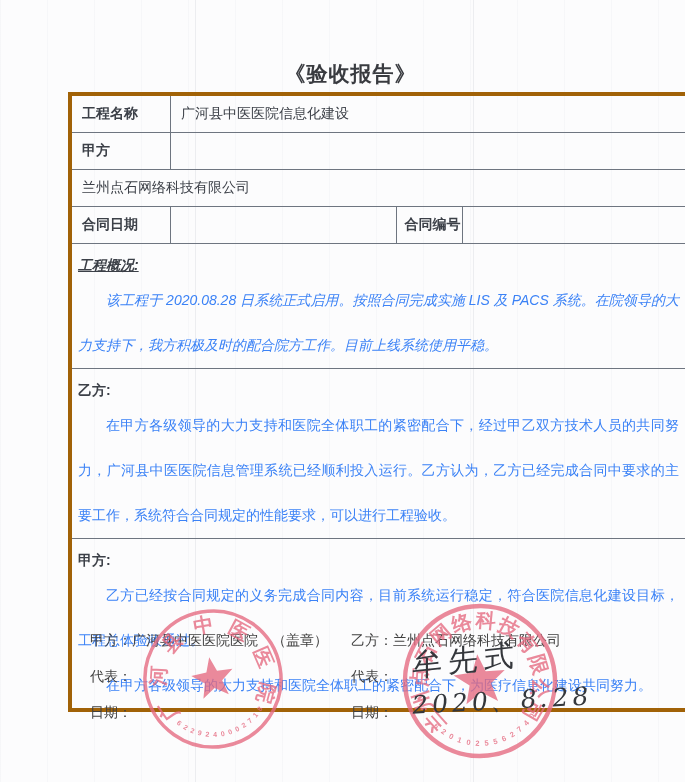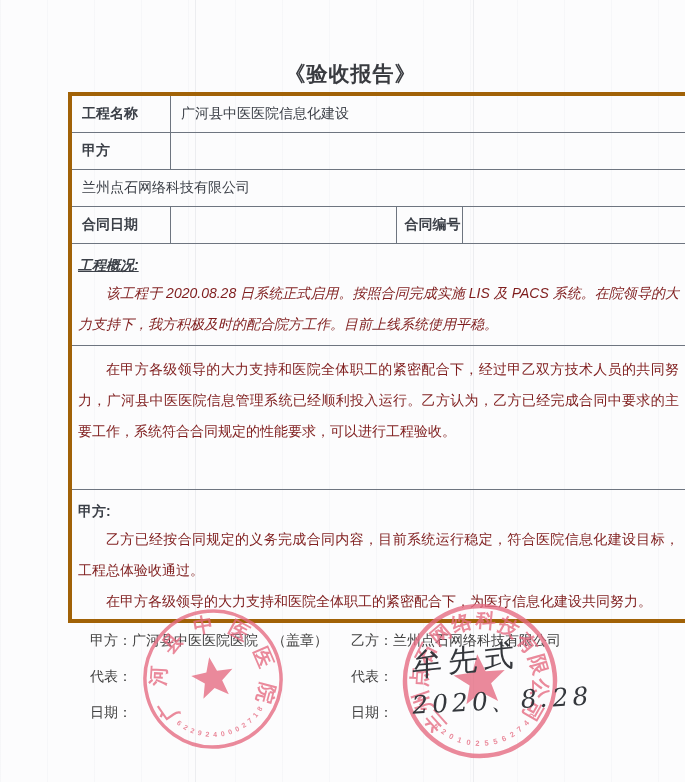--- a/index.html
+++ b/index.html
@@ -39,22 +39,22 @@
   .cell{box-sizing:border-box;height:100%;display:flex;align-items:center;font-size:14px;}
   .cell.lab{width:99px;border-right:1px solid #6e7580;font-weight:bold;padding-left:10px;}
   .cell.val{flex:1;padding-left:10px;}
   .cell.val-date{width:109px;border-right:1px solid #6e7580;}
   .cell.lab2{width:66px;border-right:1px solid #6e7580;font-weight:bold;padding-left:8px;}
 
   .section{display:block;padding:8px 8px 0 6px;box-sizing:border-box;}
   .sec-head{font-size:14px;font-weight:bold;line-height:26px;margin:0;}
   .sec-head.u{text-decoration:underline;}
   .section p{
-    margin:0;font-size:14px;line-height:31px;
-    text-indent:2em;text-align:justify;color:#7f1d1d;
+    margin:0;font-size:14px;line-height:45px;
+    text-indent:2em;text-align:justify;color:#3b82f6;
   }
   .sec-1{min-height:102px;font-style:italic;}
   .sec-2{min-height:144px;}
   .sec-3{min-height:129px;}
 
   .sig-col{position:absolute;z-index:1;font-size:14px;color:#404040;}
   .sig-col .line{height:36px;line-height:36px;white-space:nowrap;}
   .sig-a{left:90px;top:622px;}
   .sig-b{left:351px;top:622px;}
   .seal-note{margin-left:14px;}
@@ -100,20 +100,21 @@
       <div class="cell lab2">合同编号</div>
       <div class="cell val"></div>
     </div>
 
     <div class="row section sec-1">
       <div class="sec-head u">工程概况:</div>
       <p>该工程于 2020.08.28 日系统正式启用。按照合同完成实施 LIS 及 PACS 系统。在院领导的大力支持下，我方积极及时的配合院方工作。目前上线系统使用平稳。</p>
     </div>
 
     <div class="row section sec-2">
+      <div class="sec-head">乙方:</div>
       <p>在甲方各级领导的大力支持和医院全体职工的紧密配合下，经过甲乙双方技术人员的共同努力，广河县中医医院信息管理系统已经顺利投入运行。乙方认为，乙方已经完成合同中要求的主要工作，系统符合合同规定的性能要求，可以进行工程验收。</p>
     </div>
 
     <div class="row section sec-3">
       <div class="sec-head">甲方:</div>
       <p>乙方已经按合同规定的义务完成合同内容，目前系统运行稳定，符合医院信息化建设目标，工程总体验收通过。</p>
       <p>在甲方各级领导的大力支持和医院全体职工的紧密配合下，为医疗信息化建设共同努力。</p>
     </div>
   </div>
 

